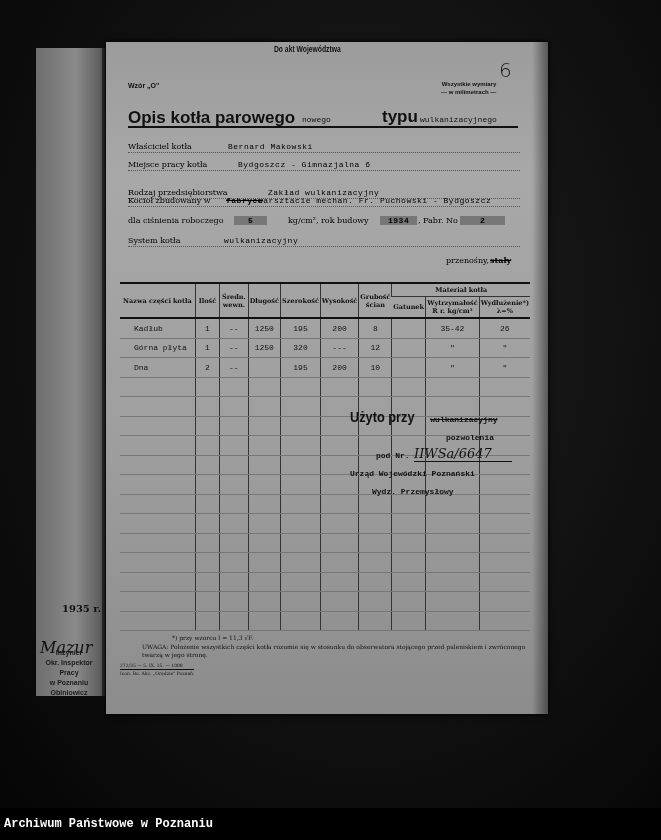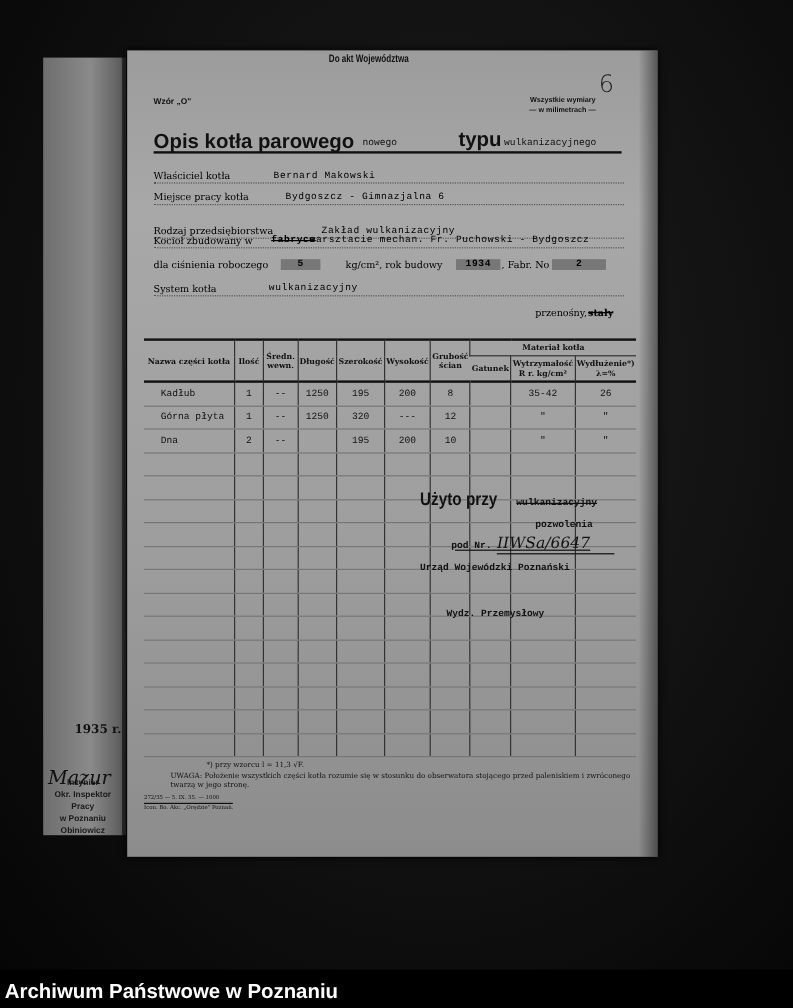--- a/index.html
+++ b/index.html
@@ -30,21 +30,21 @@
   table.grid th { border-left:1px solid #333; border-top:2px solid #111; border-bottom:2px solid #111; font-family:"DejaVu Serif", serif; font-weight:bold; font-size:6.5px; line-height:8px; padding:2px 1px; text-align:center; color:#111; }
   table.grid th:first-child { border-left:none; }
   table.grid td { border-left:1px solid #333; border-bottom:1px solid #777; height:18.5px; font-family:"Liberation Mono", monospace; font-size:8px; text-align:center; color:#111; padding:0; }
   table.grid td:first-child { border-left:none; text-align:left; padding-left:14px; }
   .stamp-used { position:absolute; left:244px; top:366px; color:#111; }
   .stamp-used .big { font-size:15px; font-weight:bold; transform:scaleX(0.85); transform-origin:left; display:inline-block; }
   .stamp-used .small { font-family:"Liberation Mono", monospace; font-size:8px; font-weight:bold; }
   .footnote { left:66px; top:592px; font-family:"DejaVu Serif", serif; font-size:6px; }
   .uwaga { left:36px; top:601px; font-family:"DejaVu Serif", serif; font-size:6px; line-height:8px; width:390px; white-space:normal; }
   .printer { left:14px; top:620px; font-family:"DejaVu Serif", serif; font-size:4.5px; line-height:7px; }
-  .archive-label { position:absolute; left:4px; top:817px; color:#fff; font-family:Liberation Sans, sans-serif; font-size:17px; font-weight:bold; }
+  .archive-label { position:absolute; left:4px; top:817px; color:#fff; font-family:Liberation Mono, monospace; font-size:12px; font-weight:bold; }
 </style>
 </head>
 <body>
 
 <div class="scan-bg"></div>
 
 <div class="back-sheet">
   <span class="year">1935 r.</span>
   <span class="signature">Mazur</span>
   <div class="stamp">
@@ -320,26 +320,26 @@
         </tr>
       </tbody>
   </table>
 
   <div class="stamp-used">
     <div>
       <span class="big">Użyto przy</span>
       <span class="small strike">wulkanizacyjny</span>
     </div>
     <div style="padding-left:96px;"><span class="small">pozwolenia</span></div>
-    <div style="padding-left:26px;text-decoration:underline;">
+    <div style="padding-left:26px;">
       <span class="small">pod Nr.</span>
       <span style="font-family:'DejaVu Serif',serif; font-style:italic; font-size:13px; border-bottom:1px solid #111; padding-right:20px;">IIWSa/6647</span>
     </div>
     <div><span class="small">Urząd Wojewódzki Poznański</span></div>
-    <div style="padding-left:22px;margin-top:20px;"><span class="small">Wydz. Przemysłowy</span></div>
+    <div style="padding-left:22px;"><span class="small">Wydz. Przemysłowy</span></div>
   </div>
 
   <span class="txt footnote">*) przy wzorcu l = 11,3 √F.</span>
   <span class="txt uwaga">UWAGA: Położenie wszystkich części kotła rozumie się w stosunku do obserwatora stojącego przed paleniskiem i zwróconego twarzą w jego stronę.</span>
   <div class="txt printer">
     <div style="border-bottom:1px solid #111;">272/35 — 5. IX. 35. — 1000</div>
     <div>Icon. Bo. Akc. „Orędzie" Poznań.</div>
   </div>
 </div>
 

